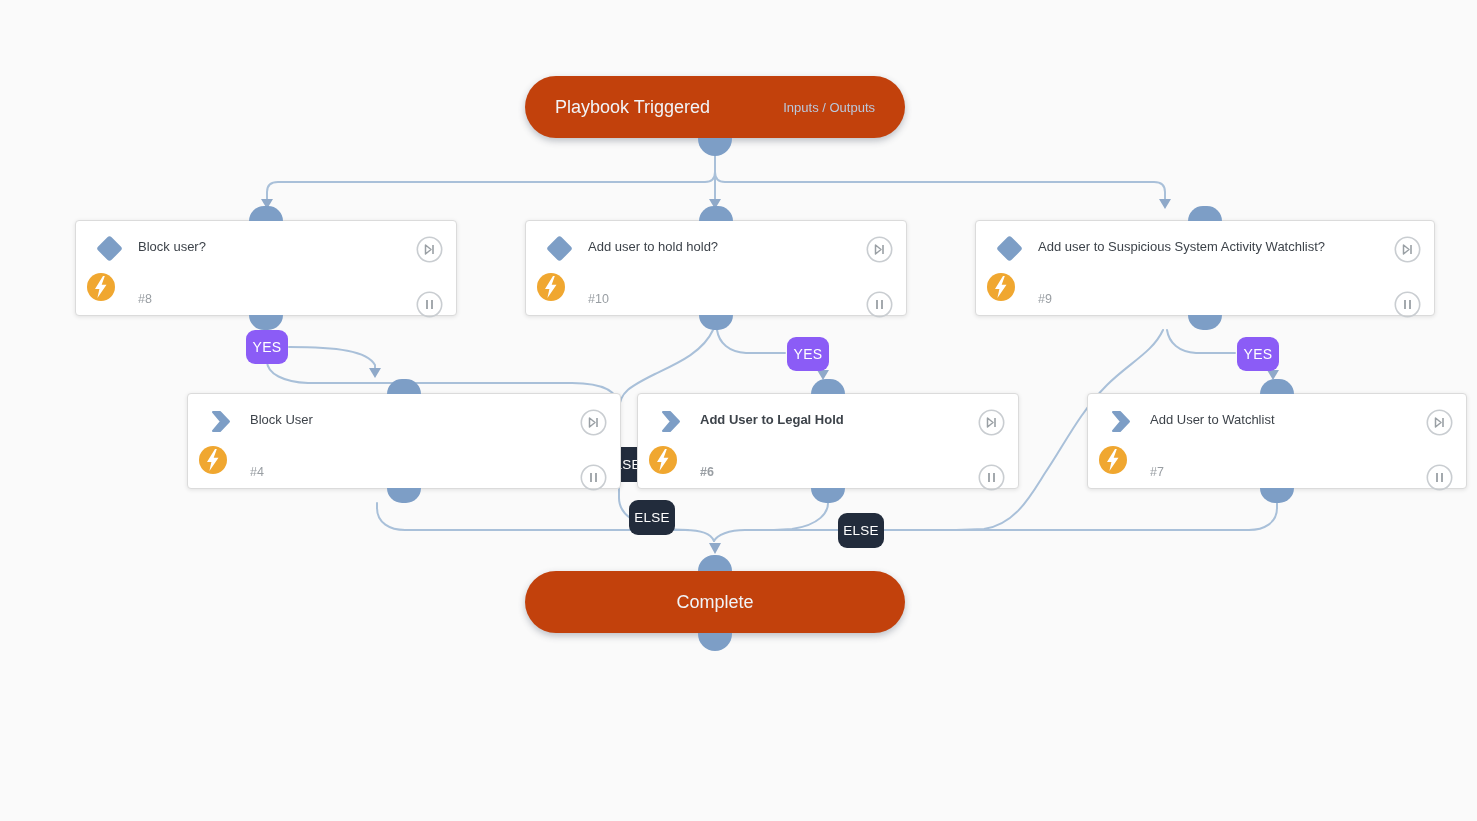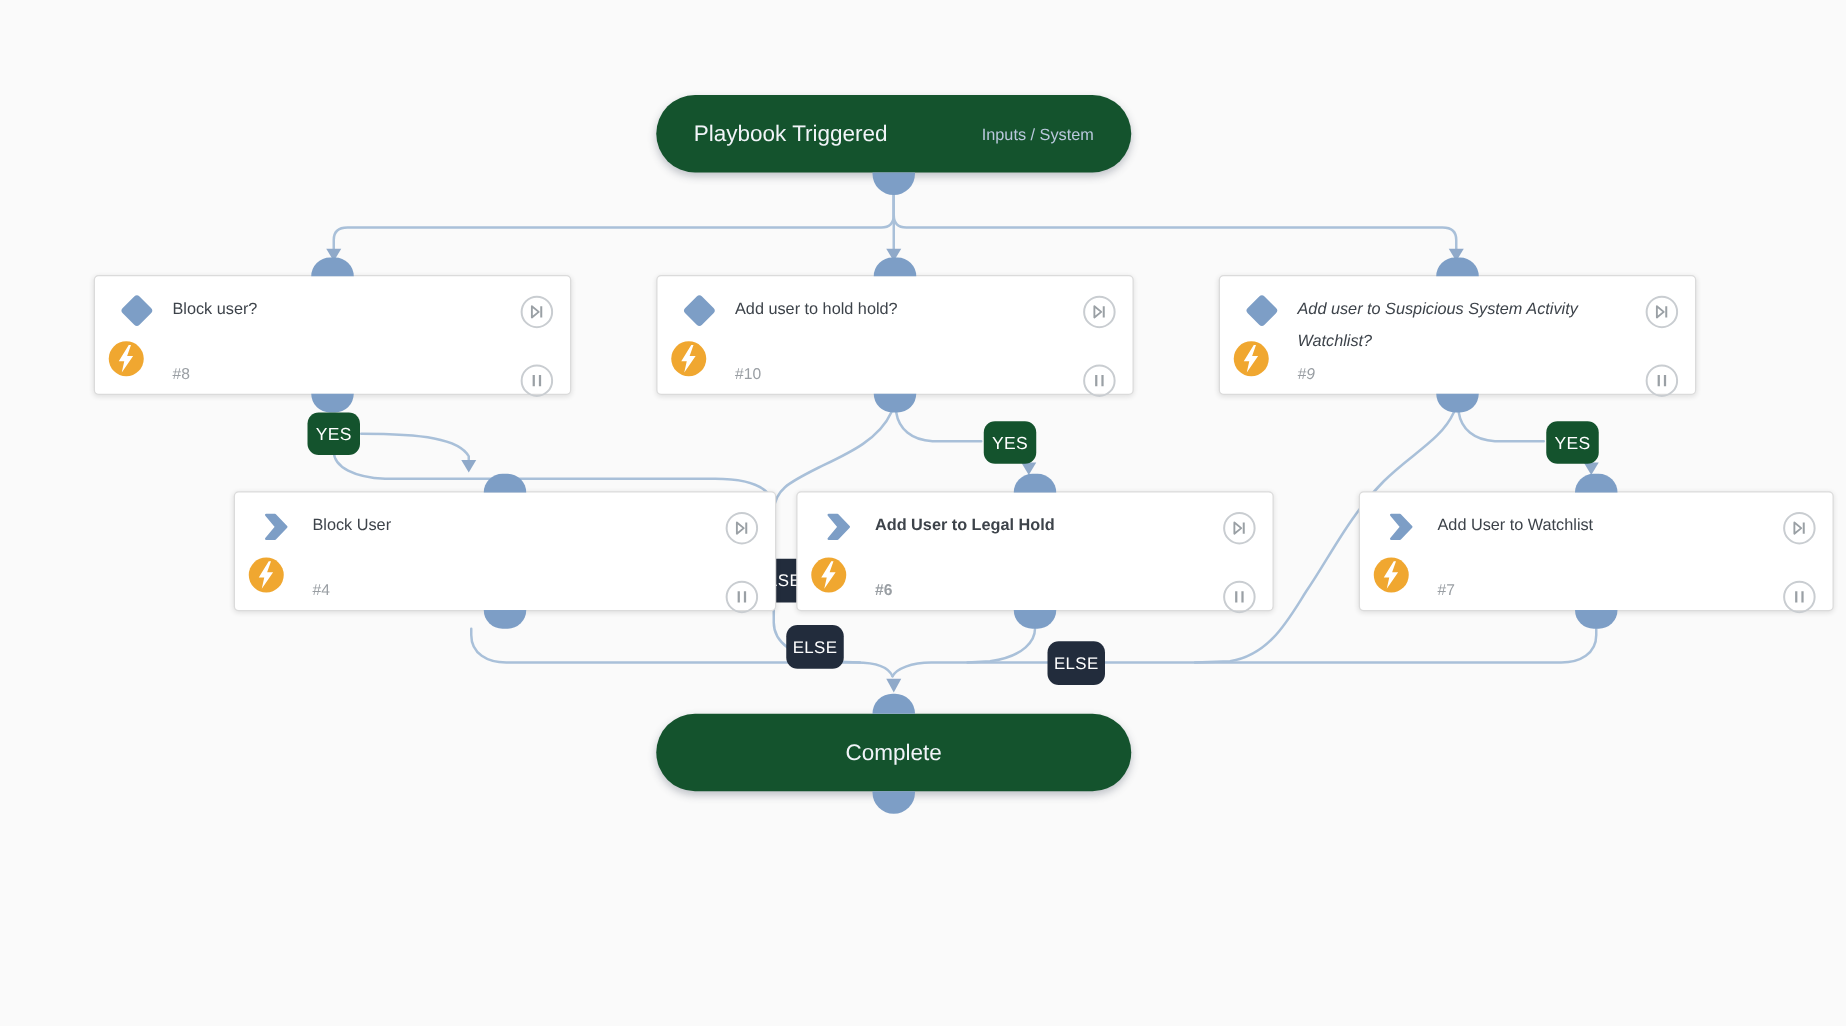--- a/index.html
+++ b/index.html
@@ -34,26 +34,26 @@
     background:none;cursor:pointer;line-height:0;}
   .skip{right:13px;top:15px;}
   .pause{right:13px;top:70px;}
   .bolt{position:absolute;left:11px;top:52px;width:28px;height:28px;border-radius:50%;
     background:#f0a730;display:flex;align-items:center;justify-content:center;}
   .num{position:absolute;left:62px;top:71px;font-size:12.5px;color:#999ea3;}
 
   
   .badge{position:absolute;color:#fff;display:flex;align-items:center;justify-content:center;
     border-radius:9px;z-index:6;letter-spacing:.3px;}
-  .badge.yes{width:42px;height:34px;background:#14532d;font-size:14px;}
+  .badge.yes{width:42px;height:34px;background:#8b5cf6;font-size:14px;}
   .badge.else{width:46px;height:35px;background:#222c3c;font-size:13.5px;}
   .badge.under{z-index:4;}
 
   
-  .pill{position:absolute;width:380px;height:62px;background:#14532d;border-radius:31px;
+  .pill{position:absolute;width:380px;height:62px;background:#c2410c;border-radius:31px;
     display:flex;align-items:center;padding:0 30px;box-sizing:border-box;z-index:5;
     box-shadow:0 3px 7px rgba(45,55,75,.30);}
   .p-title{font-size:18px;color:#f1f4f8;}
   .p-meta{margin-left:auto;font-size:13px;color:#bac8dd;}
 </style>
 </head>
 <body>
 
 <svg class="wires" width="1477" height="821">
 
@@ -78,21 +78,21 @@
   <path class="wire" d="M1163,330 C1153,352 1129,363 1107,385 C1079,413 1063,447 1045,473 C1031,495 1016,524 984,529 L956,530"></path>
 
   <path class="wire" d="M377,503 L377,508 C377,523 390,530 405,530 L685,530 C701,530 711,534 714,541"></path>
   <path class="wire" d="M1277,503 L1277,508 C1277,523 1264,530 1249,530 L745,530 C729,530 717,535 714,541"></path>
   <path class="wire" d="M828,503 C828,512 820,525 792,529 L774,530"></path>
   <polygon class="arrow" points="709,543 721,543 715,554"></polygon>
 </svg>
 
 <div class="pill" style="left:525px;top:76px;">
   <span class="p-title">Playbook Triggered</span>
-  <span class="p-meta">Inputs / System</span>
+  <span class="p-meta">Inputs / Outputs</span>
   <div class="bump bump-b tall"></div>
 </div>
 
 <div class="card" style="left:75px;top:220px;width:382px;">
   <div class="bump bump-t"></div>
   <div class="bump bump-b"></div>
   <div class="type-icon">
       <div class="diamond"></div>
     </div>
   <div class="title">Block user?</div>
@@ -140,21 +140,21 @@
   <div class="num">#10</div>
   <button class="circle-btn pause">
     <svg width="27" height="27" viewBox="0 0 27 27">
         <circle cx="13.5" cy="13.5" r="12.2" fill="none" stroke="#c9cdd1" stroke-width="1.6"></circle>
         <line x1="11" y1="9" x2="11" y2="18" stroke="#9aa0a5" stroke-width="1.8"></line>
         <line x1="16" y1="9" x2="16" y2="18" stroke="#9aa0a5" stroke-width="1.8"></line>
       </svg>
   </button>
 </div>
 
-<div class="card" style="left:975px;top:220px;width:382px;font-style:italic;">
+<div class="card" style="left:975px;top:220px;width:460px;">
   <div class="bump bump-t"></div>
   <div class="bump bump-b"></div>
   <div class="type-icon">
       <div class="diamond"></div>
     </div>
   <div class="title">Add user to Suspicious System Activity Watchlist?</div>
   <button class="circle-btn skip">
     <svg width="27" height="27" viewBox="0 0 27 27">
         <circle cx="13.5" cy="13.5" r="12.2" fill="none" stroke="#c9cdd1" stroke-width="1.6"></circle>
         <path d="M9.5,9 L15,13.5 L9.5,18 Z" fill="none" stroke="#9aa0a5" stroke-width="1.5" stroke-linejoin="round"></path>

